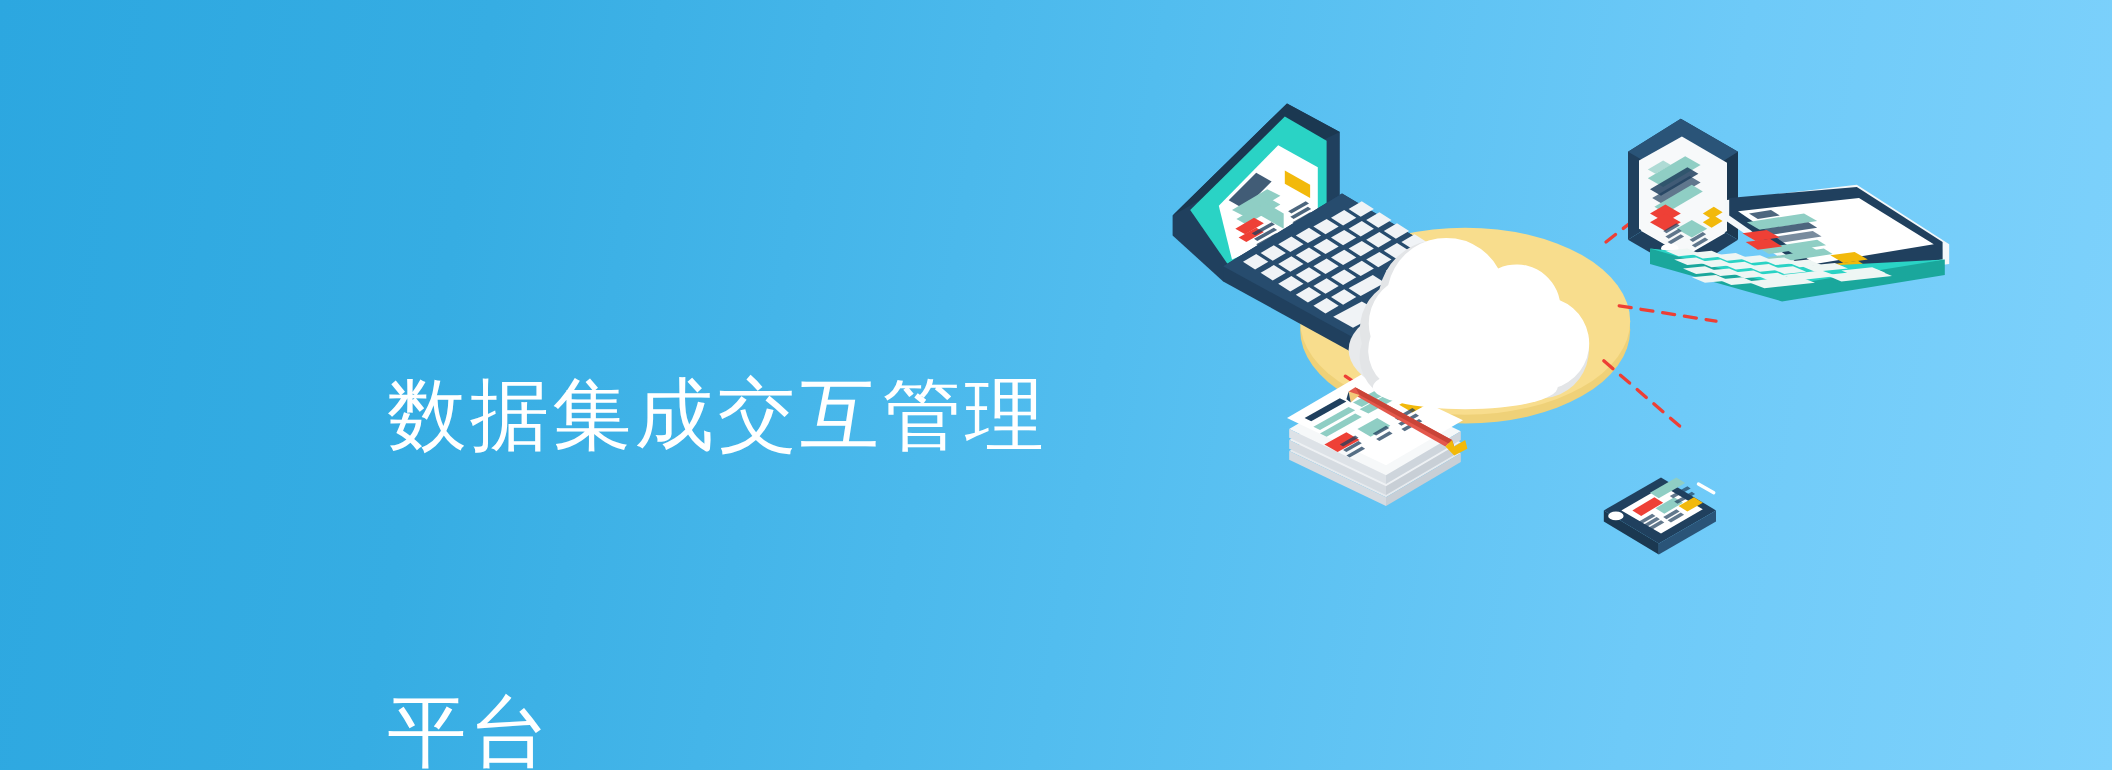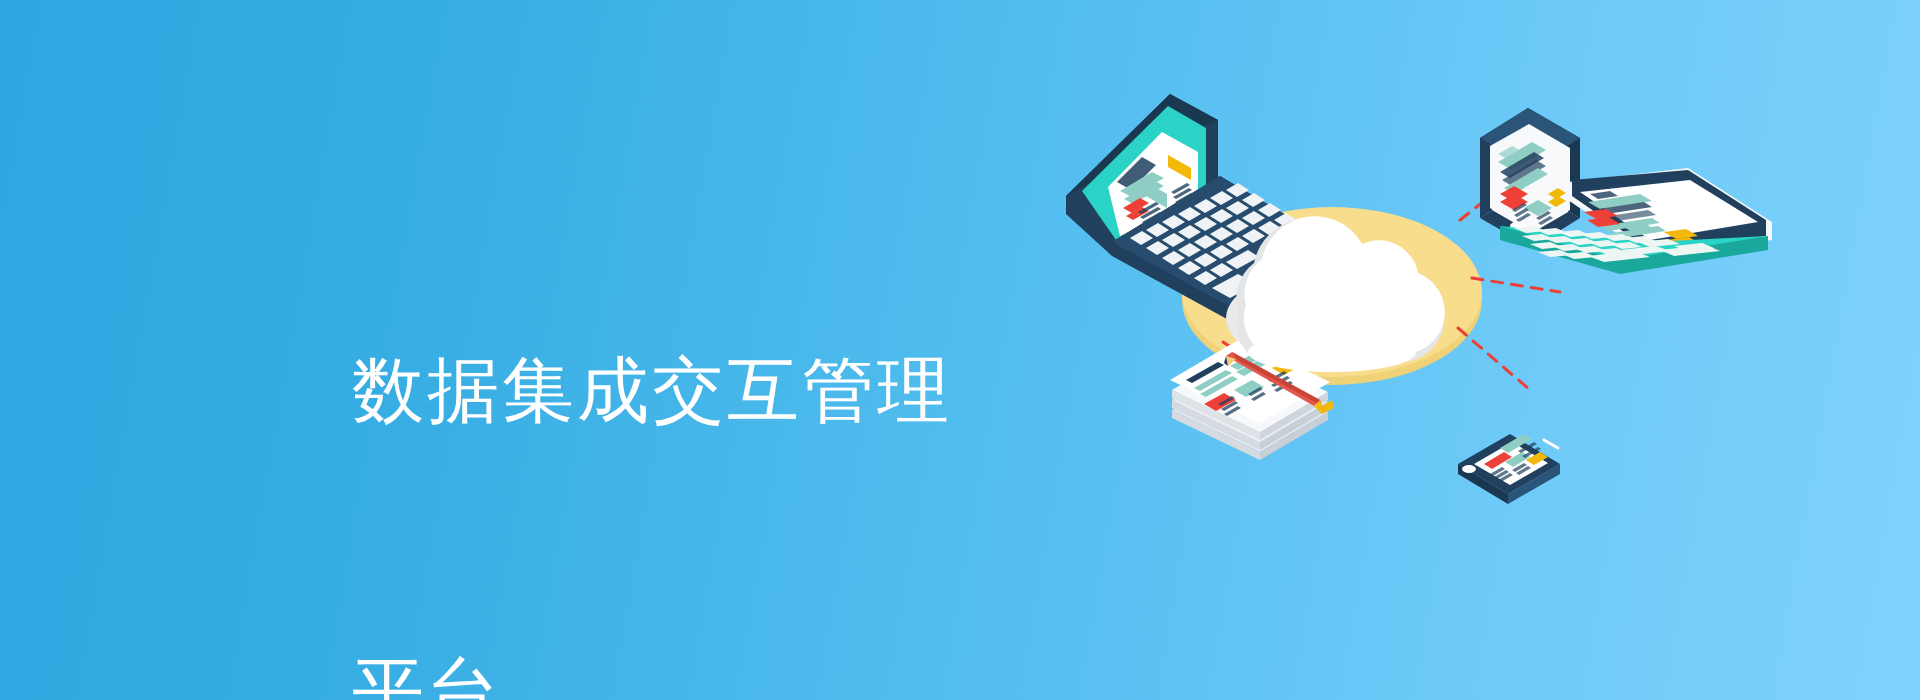--- a/index.html
+++ b/index.html
@@ -25,21 +25,21 @@
     width: 660px;
   }
   .title {
     font-size: 72px;
     line-height: 96px;
     letter-spacing: 3px;
     color: #ffffff;
     font-weight: 400;
     white-space: pre;
   }
-  .title-line { display:block;margin-top:12px; }
+  .title-line { display:block; }
 
   
   .illus {
     position: absolute;
     left: 1060px;
     top: 60px;
     width: 800px;
     height: 520px;
   }
   .illus svg { display:block; width:800px; height:520px; }

